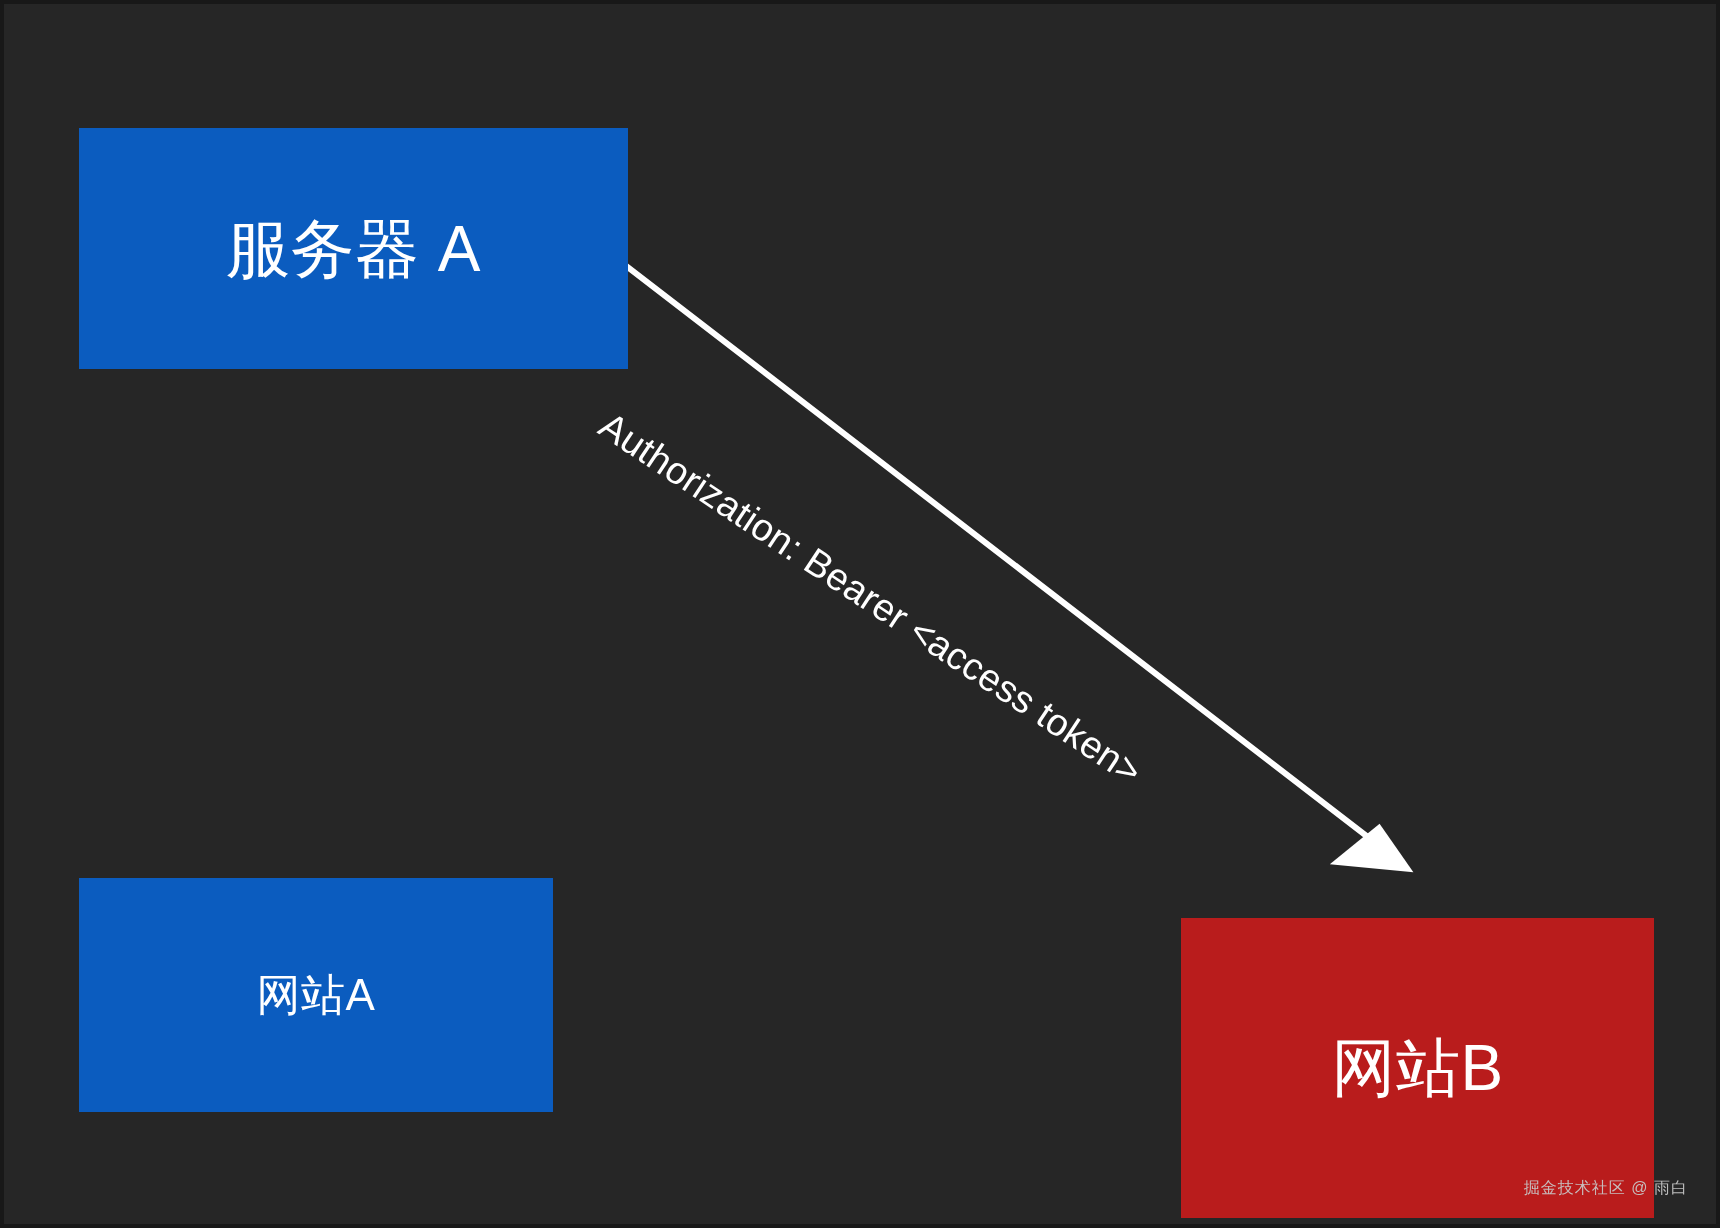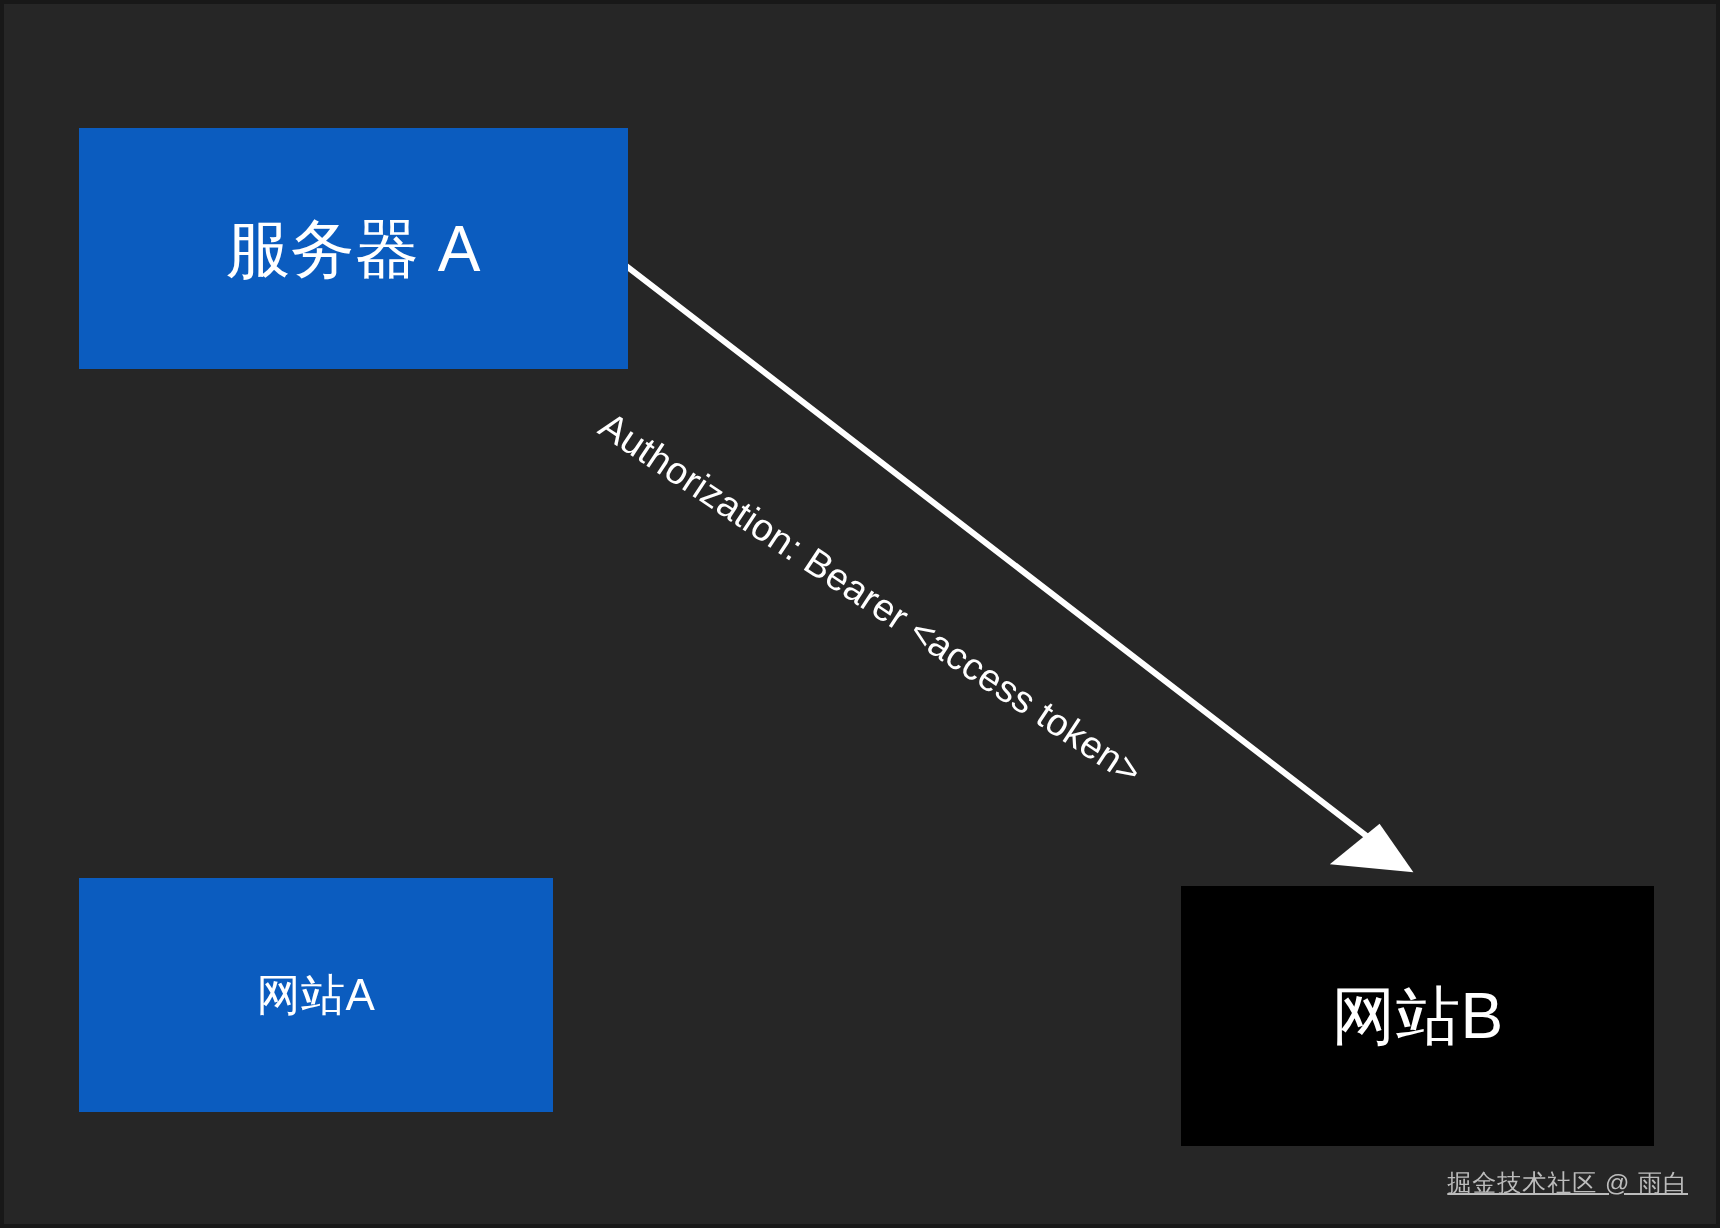--- a/index.html
+++ b/index.html
@@ -40,24 +40,24 @@
   #node-site-a {
     left: 75px;
     top: 874px;
     width: 474px;
     height: 234px;
     background: #0B5CBF;
     font-size: 44px;
   }
   #node-site-b {
     left: 1177px;
-    top: 882px;
+    top: 914px;
     width: 473px;
-    height: 260px;
-    background: #000000;
+    height: 300px;
+    background: #b91c1c;
     font-size: 64px;
   }
   #arrow-layer {
     position: absolute;
     left: 0;
     top: 0;
     width: 100%;
     height: 100%;
     pointer-events: none;
   }
@@ -71,25 +71,24 @@
     transform-origin: left top;
     transform: rotate(33.5deg);
     user-select: none;
     letter-spacing: 0.2px;
   }
   #watermark {
     position: absolute;
     right: 28px;
     bottom: 25px;
     color: #c9c9c9;
-    font-size: 24px;
+    font-size: 16px;
     letter-spacing: 1px;
     user-select: none;
     opacity: 0.92;
-    text-decoration: underline;
   }
 </style>
 </head>
 <body>
 
 <div id="canvas">
 
   <svg id="arrow-layer" viewBox="0 0 1720 1228" preserveAspectRatio="none">
     <g>
       <line x1="549" y1="205" x2="1389" y2="853" stroke="#ffffff" stroke-width="6" stroke-linecap="round"></line>

